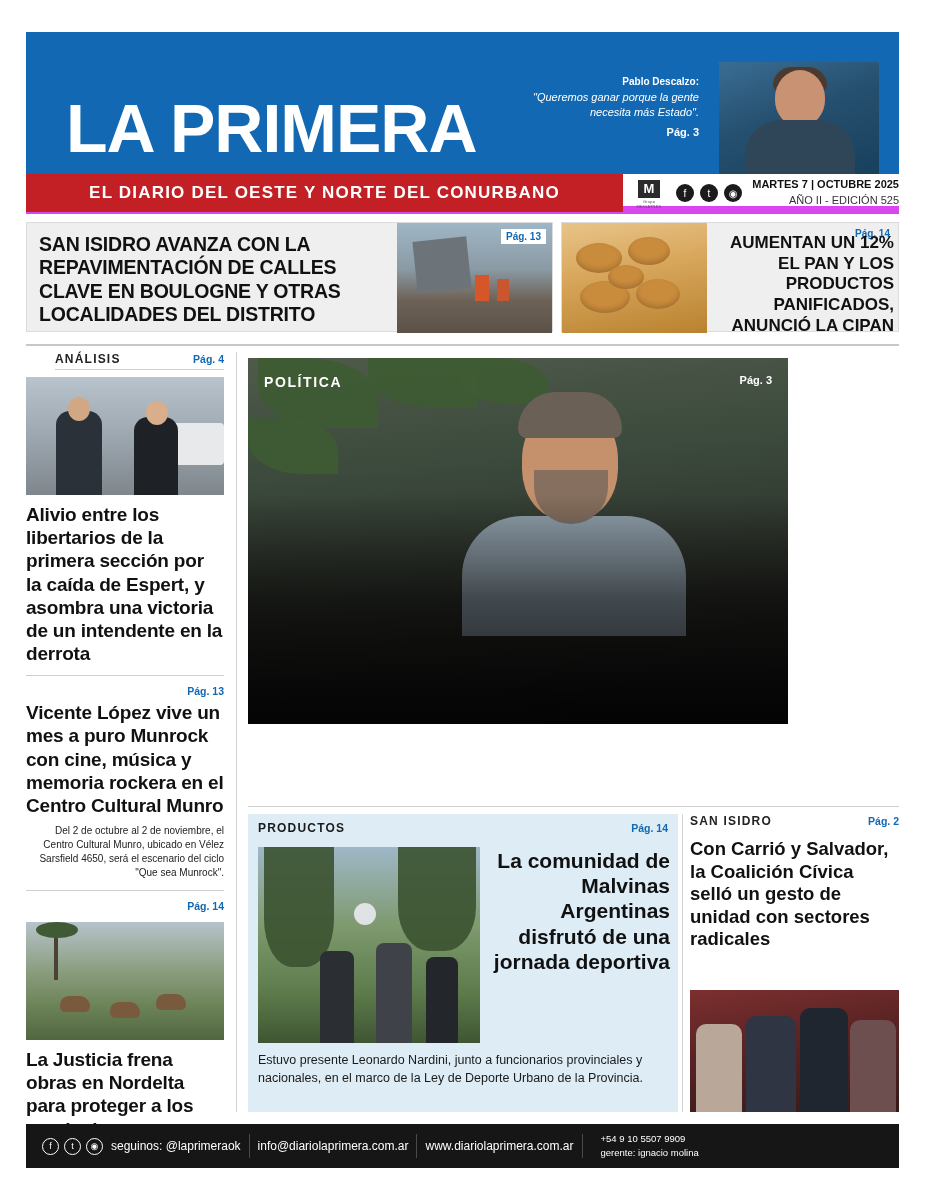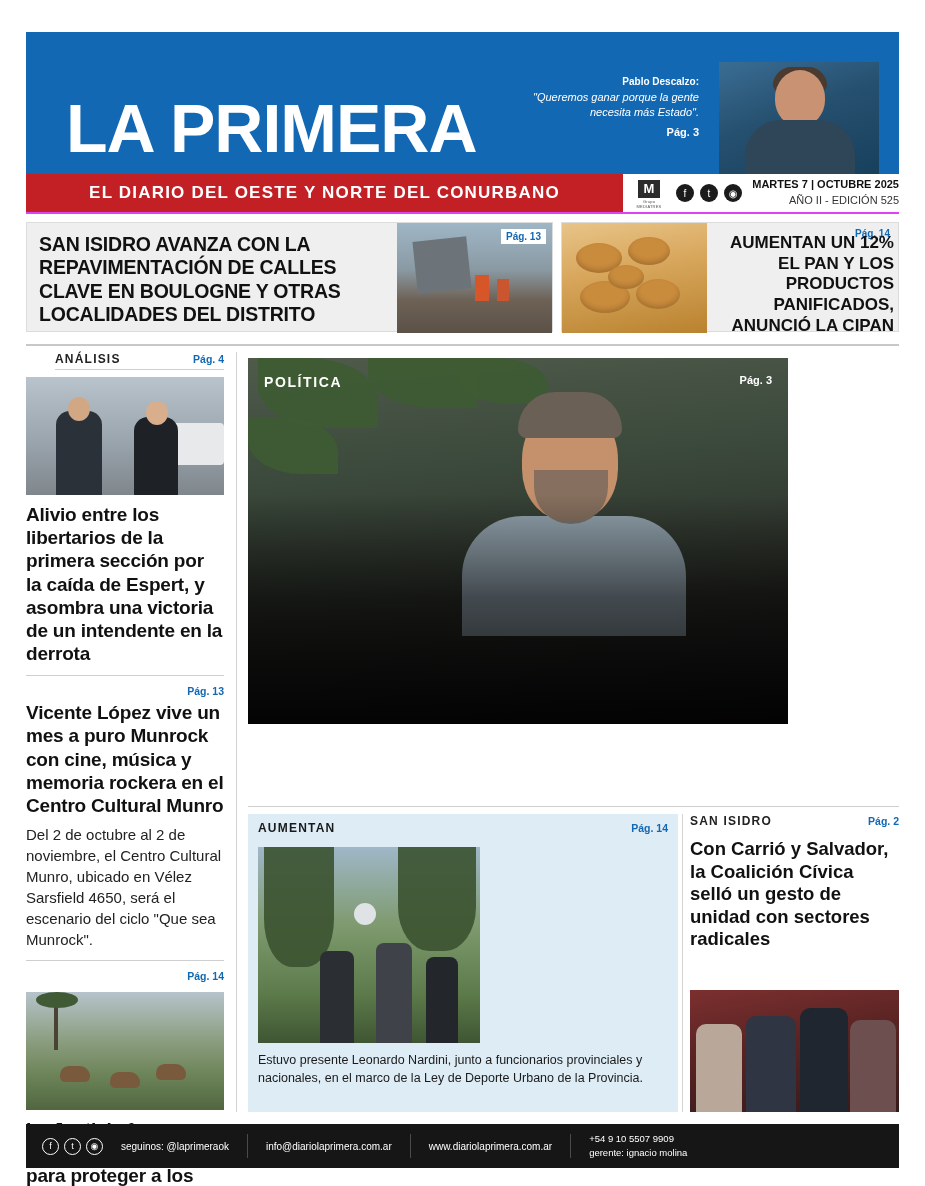--- a/index.html
+++ b/index.html
@@ -85,21 +85,21 @@
     border-radius: 36px 36px 0 0;
     background: #2f4659;
   }
 
   
   .subhead {
     position: absolute;
     left: 26px; top: 174px;
     width: 873px; height: 40px;
     background: #ffffff;
-    border-bottom: 2px solid #d946ef;
+    border-bottom: 8px solid #d946ef;
   }
   .subhead-red {
     position: absolute;
     left: 0; top: 0;
     width: 597px; height: 38px;
     background: #c32026;
     color: #ffffff;
     font-size: 17px;
     font-weight: bold;
     letter-spacing: 1.2px;
@@ -329,24 +329,25 @@
   .rule {
     height: 1px;
     background: #cfcfcf;
     margin: 10px 0 5px;
   }
   .pag-right-line {
     text-align: right;
     margin-bottom: 2px;
   }
   .body-small {
-    font-size: 15px;
+    font-size: 10px;
     color: #222;
     line-height: 1.4;
     margin-top: 7px;
+    text-align: right;
   }
   .ph-carpincho {
     width: 198px; height: 118px;
     margin-top: 8px;
     background: linear-gradient(180deg,#b7c3cb 0%,#8a9d7e 42%,#6d8459 70%,#51663f 100%);
     position: relative;
     overflow: hidden;
   }
   .palm {
     position: absolute; left: 28px; top: 6px;
@@ -574,22 +575,22 @@
     gap: 5px;
     margin-left: 16px;
   }
   .f-soc .soc {
     background: transparent;
     border: 1px solid #ffffff;
     width: 17px; height: 17px;
     font-size: 9px;
   }
   .f-item {
-    font-size: 10px;
-    padding: 0 18px;
+    font-size: 12px;
+    padding: 0 8px;
     white-space: nowrap;
   }
   .f-div {
     width: 1px;
     height: 24px;
     background: #4a4a4a;
   }
   .f-right {
     font-size: 9.5px;
     line-height: 1.45;
@@ -705,31 +706,32 @@
     <div class="mp-hair2"></div>
     <div class="mp-beard"></div>
     <div class="mp-grad"></div>
     <div class="politica-tag">POLÍTICA</div>
     <div class="main-pag">Pág. 3</div>
   </div>
   <div class="hr-mid"></div>
 
   <div class="card-soc">
     <div class="cs-top">
-      <span class="cs-kicker">AUMENTAN</span>
+      <span class="cs-kicker">PRODUCTOS</span>
       <span class="pag-blue">Pág. 14</span>
     </div>
     <div class="cs-photo">
       <div class="csp-tree"></div>
       <div class="csp-tree" style="left:140px;top:-6px;width:78px;height:110px;"></div>
       <div class="csp-person" style="left:62px;top:104px;width:34px;height:92px;"></div>
       <div class="csp-person" style="left:118px;top:96px;width:36px;height:100px;background:#3f4349;"></div>
       <div class="csp-person" style="left:168px;top:110px;width:32px;height:86px;background:#23262a;"></div>
       <div class="csp-ball"></div>
     </div>
+    <div class="cs-headline">La comunidad de Malvinas Argentinas disfrutó de una jornada deportiva</div>
     <div class="cs-body">Estuvo presente Leonardo Nardini, junto a funcionarios provinciales y nacionales, en el marco de la Ley de Deporte Urbano de la Provincia.</div>
   </div>
 
   <div class="si-sep"></div>
 
   <div class="card-si">
     <div class="si-top">
       <span class="kicker">SAN ISIDRO</span>
       <span class="pag-blue">Pág. 2</span>
     </div>

